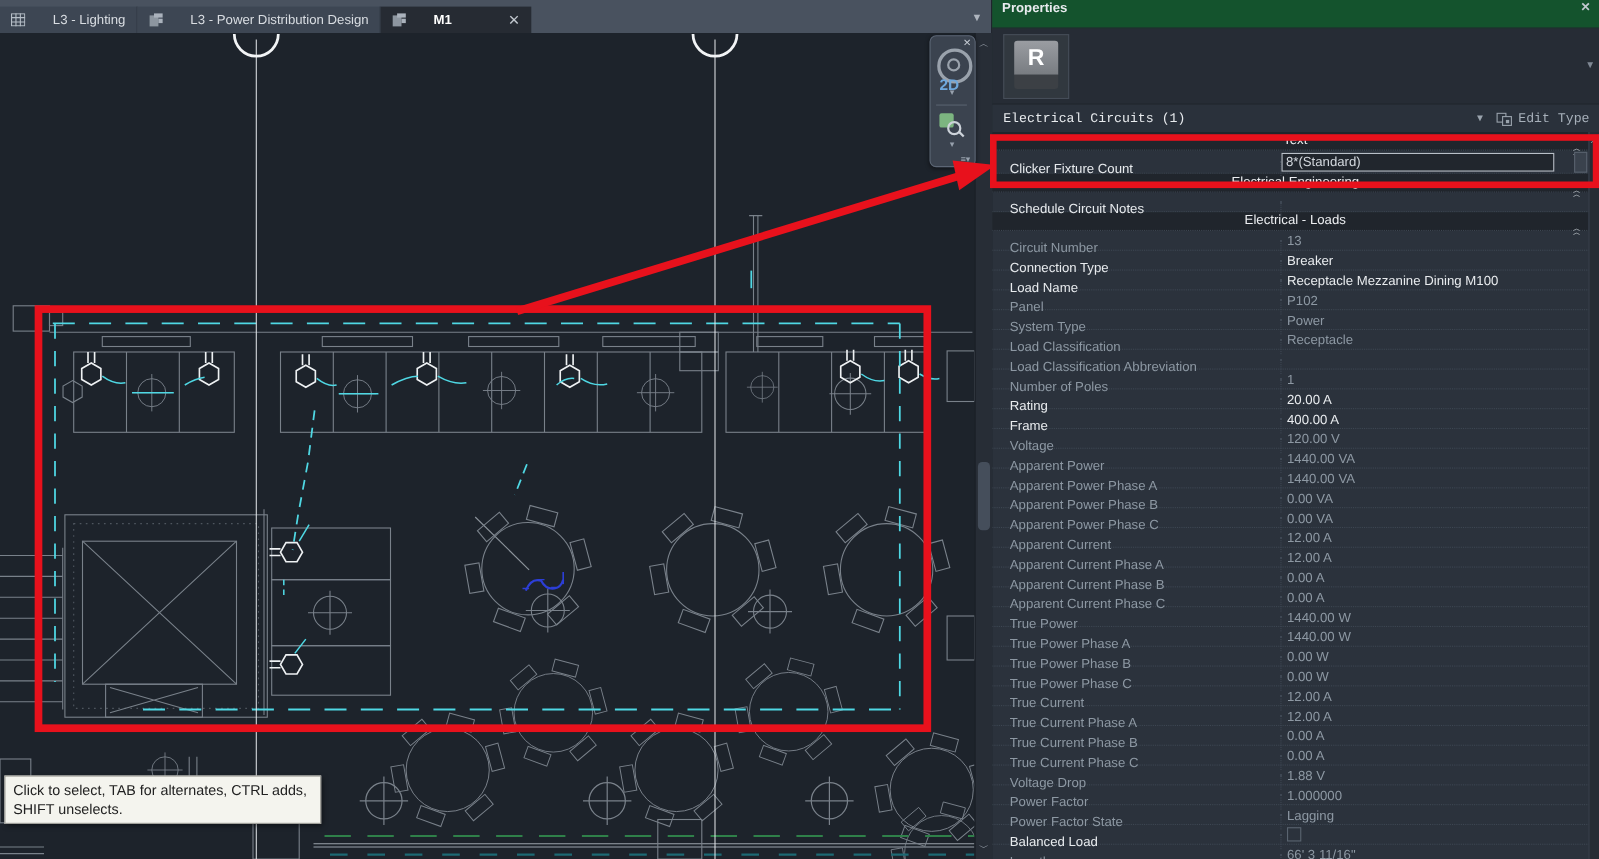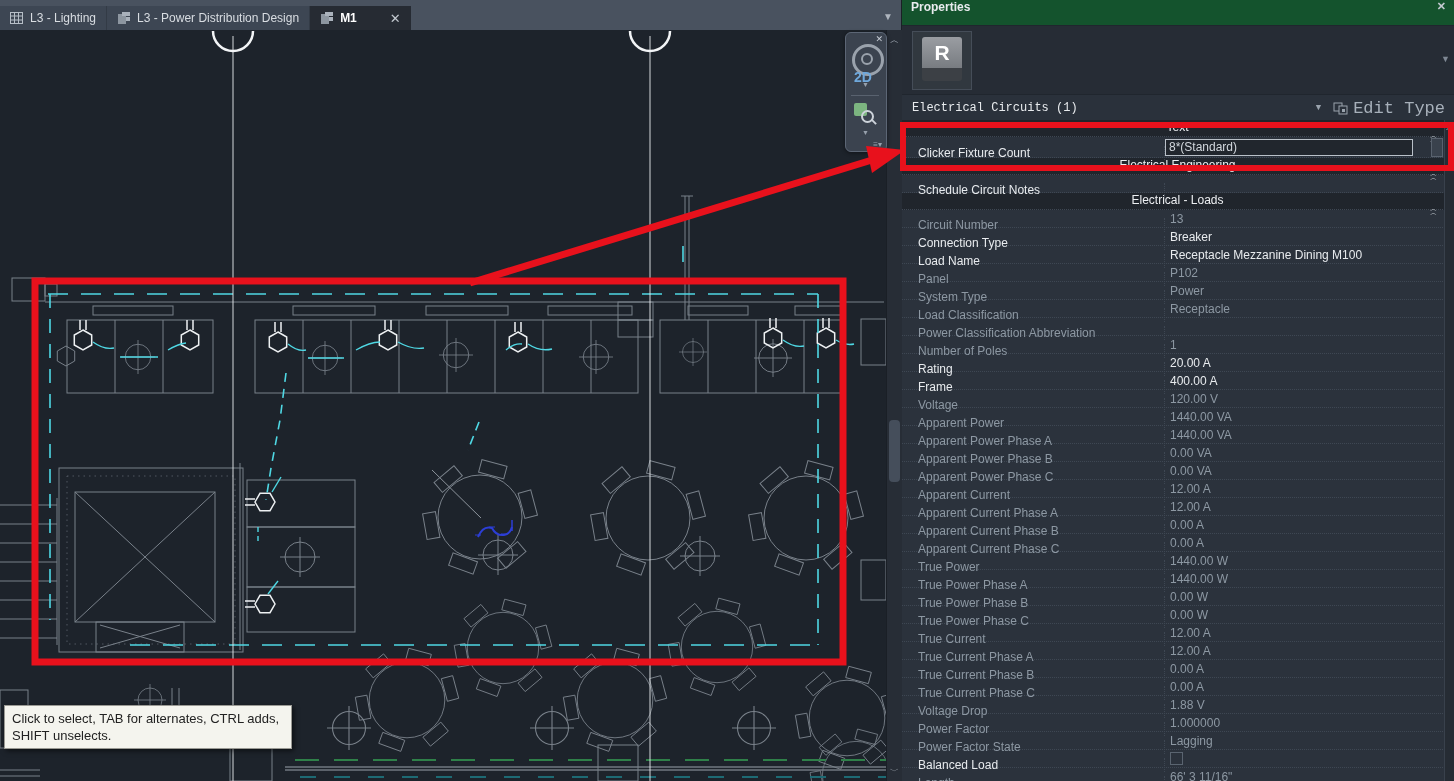--- a/index.html
+++ b/index.html
@@ -5,21 +5,21 @@
   html,body{margin:0;padding:0;background:#14181d;}
   body{width:1454px;height:781px;position:relative;overflow:hidden;
        font-family:"Liberation Sans",sans-serif;font-size:12px;
        -webkit-font-smoothing:antialiased;}
   
   .canvas{position:absolute;left:0;top:0;width:886px;height:781px;background:#1d232b;}
   .plan{position:absolute;left:0;top:0;z-index:1;}
   
   .tabbar{position:absolute;left:0;top:0;width:901px;height:30px;background:#49525f;
           z-index:10;display:flex;align-items:flex-end;}
-  .tab{height:24px;display:flex;align-items:center;padding:0 10px;gap:7px;
+  .tab{height:24px;display:flex;align-items:center;padding:0 10px;gap:25px;
        background:#3d4653;color:#d9dde2;border-right:1px solid #333b46;cursor:pointer;}
   .tab.active{background:#262b33;color:#fff;font-weight:bold;border-right:none;}
   .tab .ticon{flex:0 0 auto;display:flex;}
   .tab .tclose{margin-left:26px;color:#c2c8cf;font-weight:normal;font-size:13px;}
   .tab-overflow{position:absolute;right:8px;top:11px;color:#aeb5be;font-size:10px;}
   
   .navbar-widget{position:absolute;left:845px;top:32px;width:40px;height:118px;z-index:15;
       background:rgba(62,70,83,.92);border:1px solid #5c6675;border-radius:6px;
       box-shadow:0 1px 4px rgba(0,0,0,.45);}
   .nav-close{position:absolute;right:3px;top:1px;color:#c6ccd4;font-size:9px;}
@@ -54,21 +54,21 @@
       border:1px solid #454d58;}
   .rkey{position:absolute;left:9px;top:5px;width:40px;height:44px;}
   .rkey .top{width:40px;height:31px;background:linear-gradient(#9a9da2,#787c81);border-radius:3px 3px 0 0;
       color:#fff;font-weight:bold;font-size:21px;text-align:center;line-height:31px;}
   .rkey .front{width:40px;height:13px;background:#3c4045;border-radius:0 0 3px 3px;}
   .type-caret{position:absolute;right:5px;top:28px;color:#7f8894;font-size:9px;}
   .type-row{height:26px;background:#2a313b;display:flex;align-items:center;padding:0 6px 0 10px;
       border-bottom:1px solid #20262e;font-family:Liberation Mono, monospace;}
   .type-row .caret{margin-left:auto;color:#9aa3ad;font-size:9px;padding:0 8px;}
   .edit-type{display:flex;align-items:center;gap:5px;color:#a7b0ba;background:none;border:none;
-      font-size:17px;font-family:inherit;padding:2px 4px;}
+      font-size:12px;font-family:inherit;padding:2px 4px;}
   
   .pgrid{position:absolute;left:0;top:120px;right:10px;bottom:0;overflow:hidden;}
   .prow,.phead{display:flex;align-items:center;border-bottom:1px dotted #3e4753;}
   .phead{height:16px;background:#20252c;color:#eceef1;padding-left:8px;flex-direction:column;}
   .phead .chev{margin-left:auto;margin-right:8px;color:#cfd5db;font-size:7px;line-height:4px;letter-spacing:0;}
   .prow{height:17px;}
   .prow .lbl{width:246px;padding-left:16px;overflow:hidden;white-space:nowrap;border-right:1px dotted #3e4753;
       color:#8d98a3;flex:0 0 auto;margin-top:12px;}
   .prow.bright .lbl{color:#e8ebee;}
   .prow .val{flex:1;padding-left:5px;color:#8d98a3;overflow:hidden;white-space:nowrap;}
@@ -371,21 +371,21 @@
       </div>
       <div class="prow">
         <span class="lbl">System Type</span>
         <span class="val">Power</span>
       </div>
       <div class="prow">
         <span class="lbl">Load Classification</span>
         <span class="val">Receptacle</span>
       </div>
       <div class="prow">
-        <span class="lbl">Power Classification Abbreviation</span>
+        <span class="lbl">Load Classification Abbreviation</span>
         <span class="val"></span>
       </div>
       <div class="prow">
         <span class="lbl">Number of Poles</span>
         <span class="val">1</span>
       </div>
       <div class="prow bright">
         <span class="lbl">Rating</span>
         <span class="val">20.00 A</span>
       </div>

